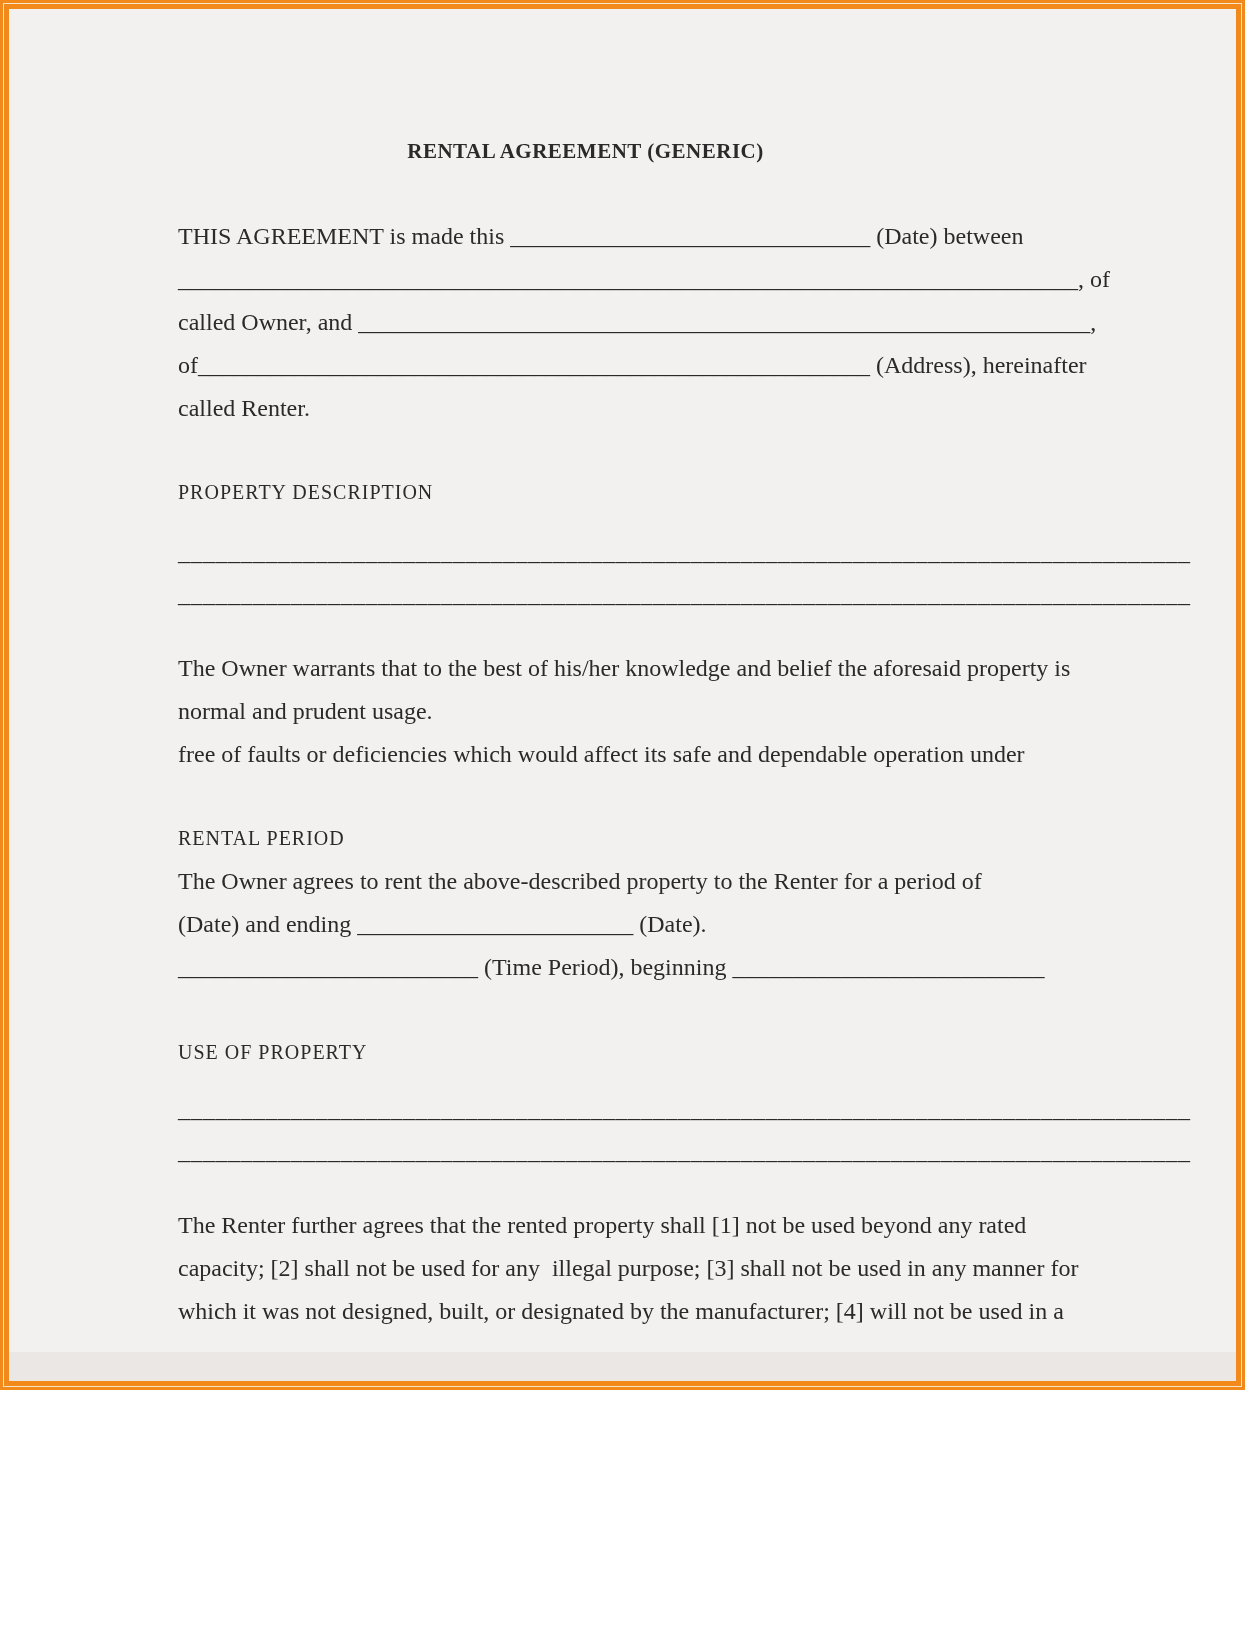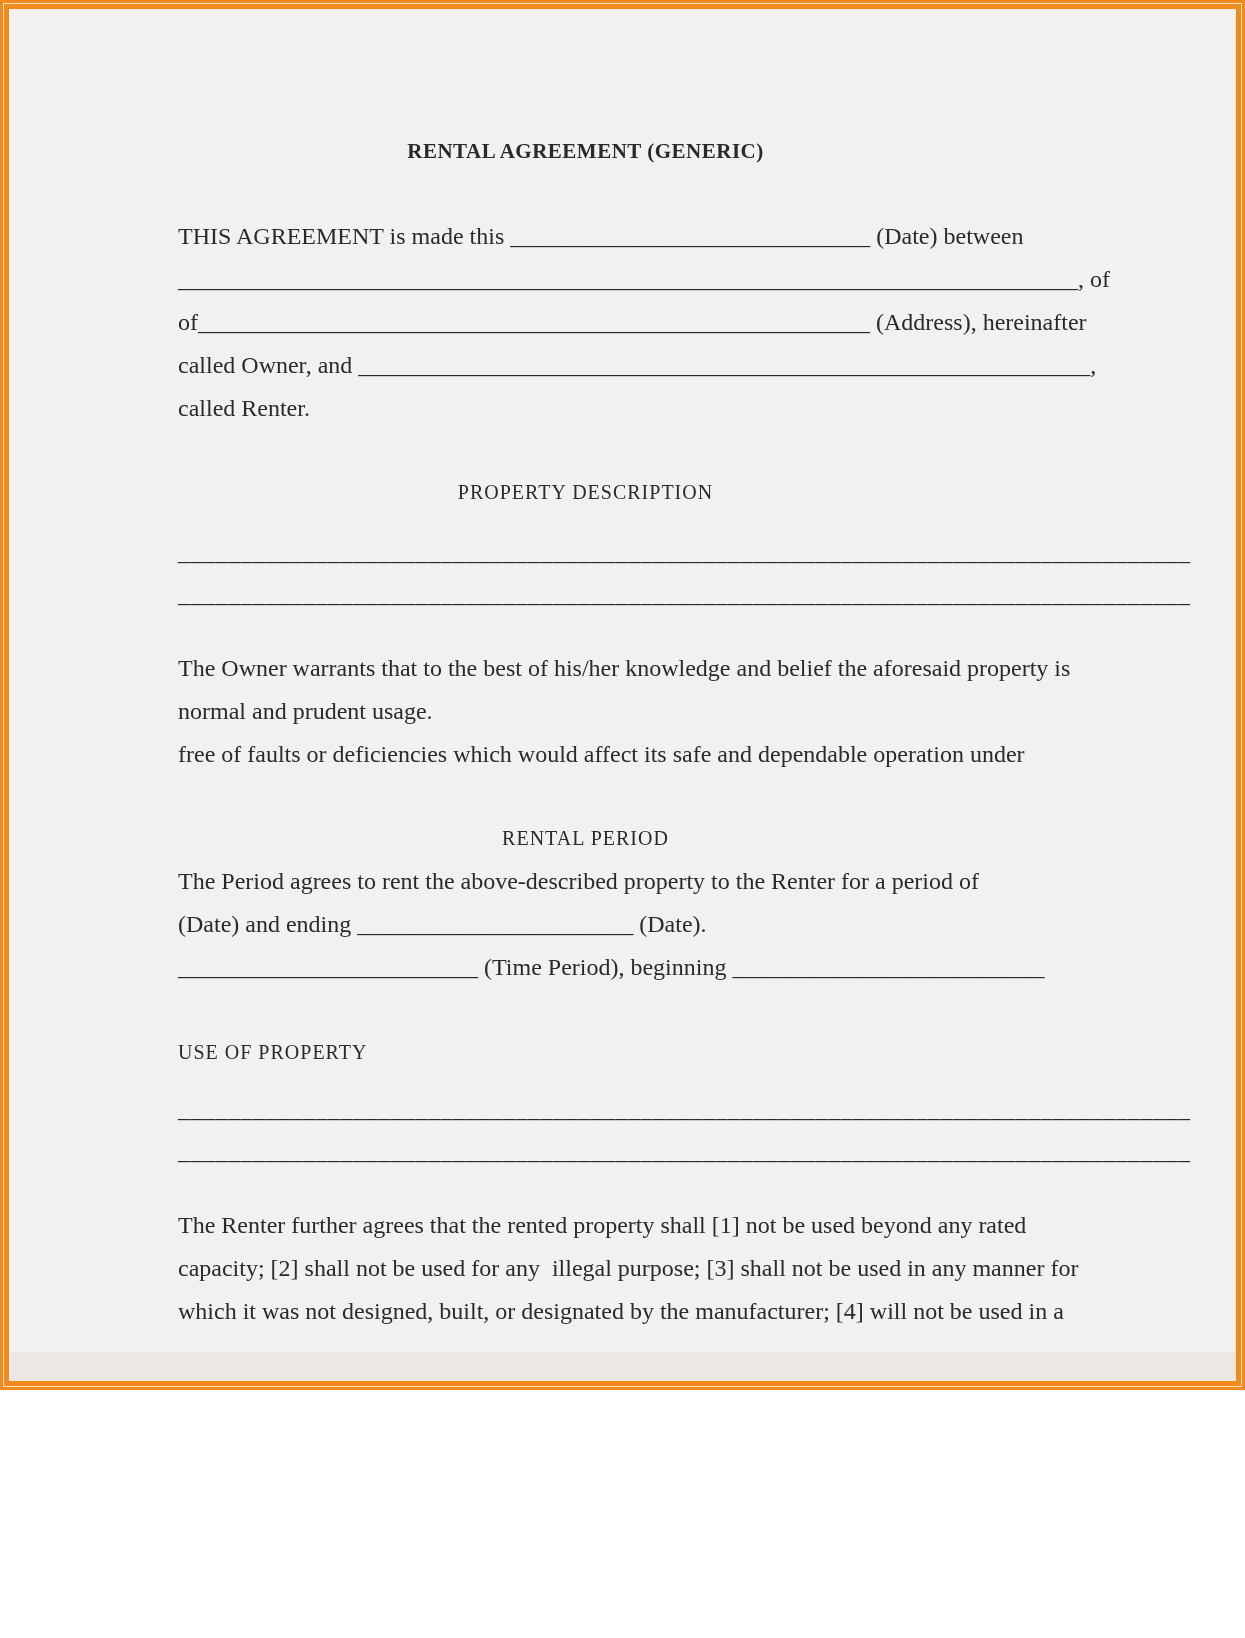--- a/index.html
+++ b/index.html
@@ -48,21 +48,21 @@
     white-space: pre;
   }
   .heading {
     font-size: 20px;
     line-height: 43px;
     letter-spacing: 1px;
     white-space: pre;
   }
   .blanks .line { line-height: 42px; letter-spacing: 0.5px; }
   .mt42 { margin-top: 42px; }
-  .mt41 { margin-top: 41px; text-align: center; }
+  .mt41 { margin-top: 41px; }
   .mt32 { margin-top: 32px; }
   .mt17 { margin-top: 17px; }
   .mt14 { margin-top: 14px; }
   .bottom-strip {
     position: absolute;
     left: 6px;
     right: 6px;
     bottom: 6px;
     height: 29px;
     background: var(--strip-color);
@@ -72,42 +72,42 @@
 <body>
 
 <div class="page">
   <div class="doc">
 
     <h1 class="title">RENTAL AGREEMENT (GENERIC)</h1>
 
     <div class="para mt42">
       <div class="line">THIS AGREEMENT is made this ______________________________ (Date) between</div>
       <div class="line">___________________________________________________________________________, of</div>
+      <div class="line">called Owner, and _____________________________________________________________,</div>
       <div class="line">of________________________________________________________ (Address), hereinafter</div>
-      <div class="line">called Owner, and _____________________________________________________________,</div>
       <div class="line">called Renter.</div>
     </div>
 
     <div class="heading mt41">PROPERTY DESCRIPTION</div>
 
     <div class="para blanks mt17">
       <div class="line">_________________________________________________________________________________</div>
       <div class="line">_________________________________________________________________________________</div>
     </div>
 
     <div class="para mt32">
       <div class="line">The Owner warrants that to the best of his/her knowledge and belief the aforesaid property is</div>
       <div class="line">normal and prudent usage.</div>
       <div class="line">free of faults or deficiencies which would affect its safe and dependable operation under</div>
     </div>
 
     <div class="heading mt41">RENTAL PERIOD</div>
 
     <div class="para">
-      <div class="line">The Period agrees to rent the above-described property to the Renter for a period of</div>
+      <div class="line">The Owner agrees to rent the above-described property to the Renter for a period of</div>
       <div class="line">(Date) and ending _______________________ (Date).</div>
       <div class="line">_________________________ (Time Period), beginning __________________________</div>
     </div>
 
     <div class="heading mt42">USE OF PROPERTY</div>
 
     <div class="para blanks mt14">
       <div class="line">_________________________________________________________________________________</div>
       <div class="line">_________________________________________________________________________________</div>
     </div>

